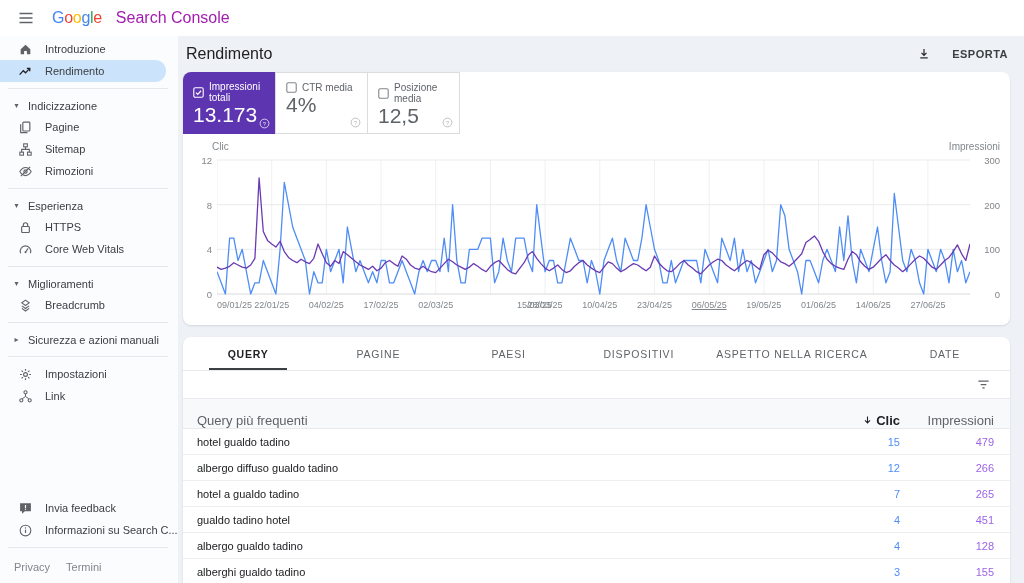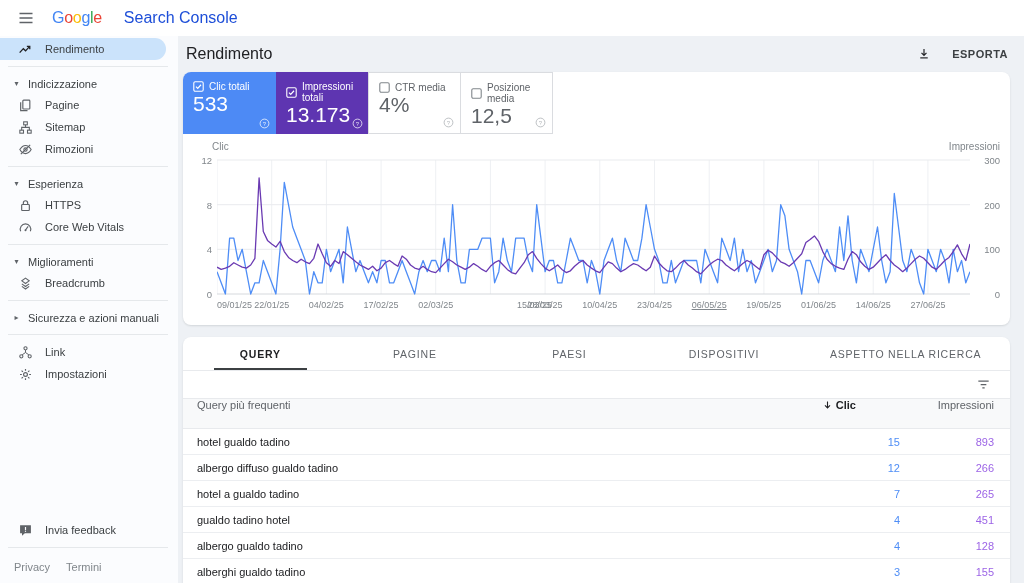--- a/index.html
+++ b/index.html
@@ -5,21 +5,21 @@
   * { box-sizing: border-box; margin: 0; padding: 0; }
   html,body { width:1024px; height:583px; overflow:hidden; }
   body { font-family:"Liberation Sans","DejaVu Sans",sans-serif; background:#fff; color:#202124; }
   .app { display:flex; flex-direction:column; width:1024px; height:583px; }
 
   
   .topbar { height:36px; flex:none; display:flex; align-items:center; background:#fff; padding-left:17px; }
   .burger { width:18px; height:18px; color:#5f6368; cursor:pointer; }
   .logo { display:flex; align-items:baseline; margin-left:17px; cursor:pointer; }
   .brand { font-size:16px; letter-spacing:-0.3px; }
-  .product { font-size:16px; color:#1d4ed8; margin-left:22px; }
+  .product { font-size:16px; color:#a21caf; margin-left:14px; }
 
   
   .frame { flex:1; display:flex; min-height:0; }
 
   
   .sidebar { width:178px; flex:none; background:#fbfcfe; display:flex; flex-direction:column; padding-top:2px; font-size:11px; color:#3c4043; }
   .nav-item { height:22px; display:flex; align-items:center; gap:12px; padding-left:18px; margin-right:12px; border-radius:0 14px 14px 0; cursor:pointer; white-space:nowrap; }
   .nav-item.selected { background:#cbe3fb; }
   .nav-item .ic { width:15px; height:15px; flex:none; color:#5f6368; }
   .nav-item.selected .ic { color:#202124; }
@@ -76,21 +76,21 @@
 
   
   .panel-table { margin-top:12px; flex:none; height:260px; border-radius:8px 8px 0 0; }
   .tabs { display:flex; height:34px; border-bottom:1px solid #e8eaed; }
   .tab { flex:1; display:flex; align-items:center; justify-content:center; font-size:10.5px; letter-spacing:0.8px; color:#5f6368; cursor:pointer; position:relative; white-space:nowrap; }
   .tab.wide { flex:1.35; }
   .tab.active { color:#202124; font-weight:bold; }
   .tab.active::after { content:""; position:absolute; left:20%; right:20%; bottom:0; height:2px; background:#3c4043; }
   .filter-row { height:28px; display:flex; align-items:center; justify-content:flex-end; padding-right:19px; border-bottom:1px solid #e8eaed; }
   .filter-row .ic { width:15px; height:15px; color:#5f6368; cursor:pointer; }
-  .thead { height:30px; display:flex; align-items:flex-start; background:#f8f9fa; border-bottom:1px solid #e8eaed; font-size:11px; color:#5f6368;gap:44px; }
+  .thead { height:30px; display:flex; align-items:flex-end; background:#f8f9fa; border-bottom:1px solid #e8eaed; font-size:13px; color:#5f6368; }
   .col-query { flex:1; padding-left:14px; }
   .col-clic { width:120px; text-align:right; }
   .col-imp { width:110px; text-align:right; padding-right:16px; }
   .thead .col-clic { color:#202124; font-weight:bold; display:flex; align-items:center; justify-content:flex-end; gap:3px; }
   .sort-ic { width:11px; height:11px; color:#202124; }
   .trow { height:26px; display:flex; align-items:center; border-bottom:1px solid #eceef1; font-size:11px; cursor:pointer; }
   .ic svg { width:100%; height:100%; display:block; }
   .ic { display:inline-block; }
 </style>
 </head>
@@ -107,20 +107,28 @@
     <div class="logo">
       <span class="brand"><span style="color: rgb(66, 133, 244);">G</span><span style="color: rgb(234, 67, 53);">o</span><span style="color: rgb(251, 188, 5);">o</span><span style="color: rgb(66, 133, 244);">g</span><span style="color: rgb(52, 168, 83);">l</span><span style="color: rgb(234, 67, 53);">e</span></span>
       <span class="product">Search Console</span>
     </div>
   </div>
 
   <div class="frame">
 
     <div class="sidebar">
       <div>
+          <div class="nav-item">
+            <span class="ic">
+              <svg viewBox="0 0 18 18">
+                <path d="M3.2 8.6 9 3.4l5.8 5.2v6h-4.1v-3.8H7.3v3.8H3.2z" fill="currentColor"></path>
+              </svg>
+            </span>
+            <span class="nav-label">Introduzione</span>
+          </div>
           <div class="nav-item selected">
             <span class="ic">
               <svg viewBox="0 0 18 18">
                 <path d="M2 12.8 6.4 8l2.7 2.6 4.6-5" fill="none" stroke="currentColor" stroke-width="1.6"></path>
                 <path d="M10.6 5.2h3.5v3.5" fill="none" stroke="currentColor" stroke-width="1.6"></path>
               </svg>
             </span>
             <span class="nav-label">Rendimento</span>
           </div>
           <div class="sb-divider"></div>
@@ -199,48 +207,58 @@
           </div>
           <div class="sb-divider"></div>
           <div class="nav-section">
             <span class="tri">▸</span>
             <span class="nav-label">Sicurezza e azioni manuali</span>
           </div>
           <div class="sb-divider"></div>
           <div class="nav-item">
             <span class="ic">
               <svg viewBox="0 0 18 18">
+                <circle cx="9" cy="9" r="2.3" fill="none" stroke="currentColor" stroke-width="1.4"></circle>
+                <path d="M9 2.4v2.2M9 13.4v2.2M2.4 9h2.2M13.4 9h2.2M4.3 4.3l1.6 1.6M12.1 12.1l1.6 1.6M13.7 4.3l-1.6 1.6M5.9 12.1l-1.6 1.6" stroke="currentColor" stroke-width="1.4"></path>
+              </svg>
+            </span>
+            <span class="nav-label">Impostazioni</span>
+          </div>
+          <div class="nav-item">
+            <span class="ic">
+              <svg viewBox="0 0 18 18">
                 <circle cx="9" cy="4" r="1.9" fill="none" stroke="currentColor" stroke-width="1.3"></circle>
                 <circle cx="4" cy="13.6" r="1.9" fill="none" stroke="currentColor" stroke-width="1.3"></circle>
                 <circle cx="14" cy="13.6" r="1.9" fill="none" stroke="currentColor" stroke-width="1.3"></circle>
                 <path d="M9 5.9V9M9 9l-4 2.8M9 9l4 2.8" fill="none" stroke="currentColor" stroke-width="1.2"></path>
               </svg>
             </span>
             <span class="nav-label">Link</span>
           </div>
-          <div class="nav-item">
-            <span class="ic">
-              <svg viewBox="0 0 18 18">
-                <circle cx="9" cy="9" r="2.3" fill="none" stroke="currentColor" stroke-width="1.4"></circle>
-                <path d="M9 2.4v2.2M9 13.4v2.2M2.4 9h2.2M13.4 9h2.2M4.3 4.3l1.6 1.6M12.1 12.1l1.6 1.6M13.7 4.3l-1.6 1.6M5.9 12.1l-1.6 1.6" stroke="currentColor" stroke-width="1.4"></path>
-              </svg>
-            </span>
-            <span class="nav-label">Impostazioni</span>
-          </div>
         </div>
       <div class="sidebar-footer">
           <div class="nav-item">
             <span class="ic">
               <svg viewBox="0 0 18 18">
                 <path d="M2.5 2.8h13v9.4H8.2l-3.4 3v-3H2.5z" fill="currentColor"></path>
                 <rect x="8.3" y="4.8" width="1.4" height="3.6" fill="#fbfcfe"></rect>
                 <rect x="8.3" y="9.2" width="1.4" height="1.4" fill="#fbfcfe"></rect>
               </svg>
             </span>
             <span class="nav-label">Invia feedback</span>
+          </div>
+          <div class="nav-item">
+            <span class="ic">
+              <svg viewBox="0 0 18 18">
+                <circle cx="9" cy="9" r="6.4" fill="none" stroke="currentColor" stroke-width="1.3"></circle>
+                <rect x="8.3" y="8" width="1.4" height="4" fill="currentColor"></rect>
+                <rect x="8.3" y="5.2" width="1.4" height="1.5" fill="currentColor"></rect>
+              </svg>
+            </span>
+            <span class="nav-label">Informazioni su Search C...</span>
           </div>
           <div class="sb-divider"></div>
           <div class="legal">
             <span>Privacy</span>
             <span>Termini</span>
           </div>
         </div>
     </div>
 
     <div class="main">
@@ -253,34 +271,20 @@
                 <path d="M9 2.5v8M5.8 7.6 9 10.8l3.2-3.2" fill="none" stroke="currentColor" stroke-width="1.5"></path>
                 <path d="M4.2 14h9.6" stroke="currentColor" stroke-width="1.5"></path>
               </svg>
             </span>
           <span>ESPORTA</span>
         </div>
       </div>
 
       <div class="panel panel-chart">
         <div class="metric-row">
-            <div class="metric-card colored" style="background: rgb(77, 138, 245);"><div class="m-label">
-                <span class="ic">
-                  <svg viewBox="0 0 14 14">
-                    <rect x="1" y="1" width="12" height="12" rx="1.8" fill="none" stroke="currentColor" stroke-width="1.4"></rect>
-                    <path d="m3.8 7.2 2.2 2.2 4.2-4.6" fill="none" stroke="currentColor" stroke-width="1.5"></path>
-                  </svg>
-                </span>
-                <span>Clic totali</span>
-              </div><span class="m-value">533</span><span class="ic m-help">
-                <svg viewBox="0 0 14 14">
-                  <circle cx="7" cy="7" r="5.6" fill="none" stroke="currentColor" stroke-width="1.1"></circle>
-                  <text x="7" y="9.7" text-anchor="middle" font-size="7.5" fill="currentColor" font-family="Liberation Sans, sans-serif">?</text>
-                </svg>
-              </span></div>
             <div class="metric-card colored" style="background: rgb(94, 53, 177);"><div class="m-label">
                 <span class="ic">
                   <svg viewBox="0 0 14 14">
                     <rect x="1" y="1" width="12" height="12" rx="1.8" fill="none" stroke="currentColor" stroke-width="1.4"></rect>
                     <path d="m3.8 7.2 2.2 2.2 4.2-4.6" fill="none" stroke="currentColor" stroke-width="1.5"></path>
                   </svg>
                 </span>
                 <span>Impressioni totali</span>
               </div><span class="m-value">13.173</span><span class="ic m-help">
                 <svg viewBox="0 0 14 14">
@@ -389,20 +393,23 @@
             </div>
             <div class="tab">
               <span>PAESI</span>
             </div>
             <div class="tab">
               <span>DISPOSITIVI</span>
             </div>
             <div class="tab wide">
               <span>ASPETTO NELLA RICERCA</span>
             </div>
+            <div class="tab">
+              <span>DATE</span>
+            </div>
           </div>
         <div class="filter-row">
           <span class="ic">
               <svg viewBox="0 0 18 18">
                 <path d="M2.8 5h12.4M5.6 9h6.8M7.6 13h2.8" stroke="currentColor" stroke-width="1.5"></path>
               </svg>
             </span>
         </div>
         <div class="thead">
           <span class="col-query">Query più frequenti</span>
@@ -413,21 +420,21 @@
                 </svg>
               </span>
             <span>Clic</span>
           </span>
           <span class="col-imp">Impressioni</span>
         </div>
         <div>
             <div class="trow">
               <span class="col-query">hotel gualdo tadino</span>
               <span class="col-clic" style="color: rgb(78, 141, 246);">15</span>
-              <span class="col-imp" style="color: rgb(156, 100, 230);">893</span>
+              <span class="col-imp" style="color: rgb(156, 100, 230);">479</span>
             </div>
             <div class="trow">
               <span class="col-query">albergo diffuso gualdo tadino</span>
               <span class="col-clic" style="color: rgb(78, 141, 246);">12</span>
               <span class="col-imp" style="color: rgb(156, 100, 230);">266</span>
             </div>
             <div class="trow">
               <span class="col-query">hotel a gualdo tadino</span>
               <span class="col-clic" style="color: rgb(78, 141, 246);">7</span>
               <span class="col-imp" style="color: rgb(156, 100, 230);">265</span>

